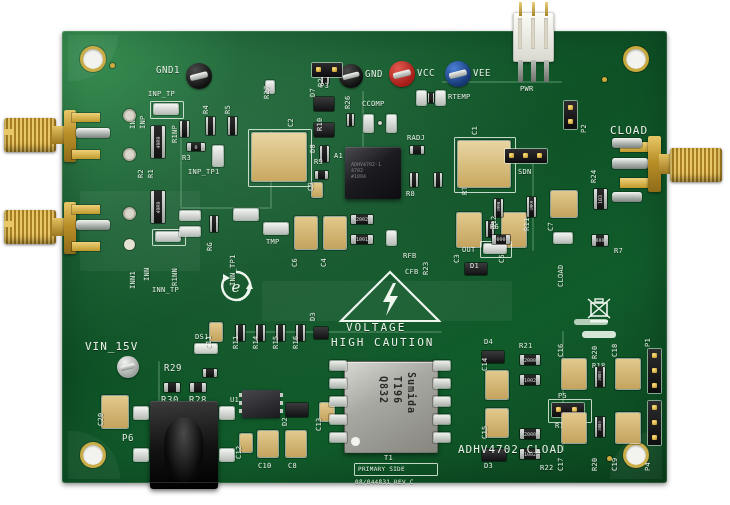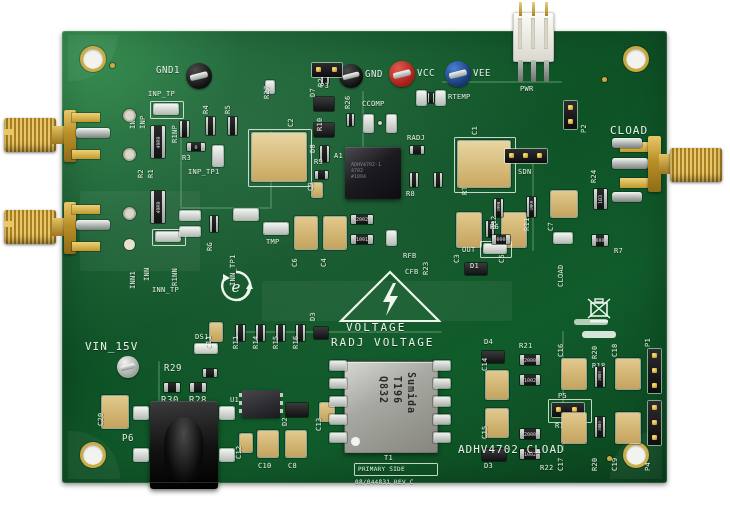--- a/index.html
+++ b/index.html
@@ -375,21 +375,21 @@
 
     <div class="silk big" style="left:548px;top:96px;">CLOAD</div>
 
     <div id="caution" style="left:272px;top:238px;width:112px;height:58px;">
       <svg width="112" height="58" viewBox="0 0 112 58">
         <polygon points="56,3 105,52 7,52" fill="none" stroke="#eef6ee" stroke-width="2.2"></polygon>
         <path d="M59,14 L49,33 L56,33 L52,47 L64,27 L56,27 L62,14 Z" fill="#eef6ee"></path>
       </svg>
     </div>
     <div class="silk big" style="left:284px;top:293px;letter-spacing:2px;">VOLTAGE</div>
-    <div class="silk big" style="left:269px;top:308px;letter-spacing:2px;">RADJ VOLTAGE</div>
+    <div class="silk big" style="left:269px;top:308px;letter-spacing:2px;">HIGH CAUTION</div>
 
     <div class="rohs" style="left:157px;top:238px;">
       <svg width="34" height="34" viewBox="0 0 34 34">
         <path d="M17 3 A14 14 0 1 1 6.5 8" fill="none" stroke="#eef6ee" stroke-width="2.4"></path>
         <polygon points="4,5 11,9 4,13" fill="#eef6ee"></polygon>
         <path d="M30 18 A14 14 0 0 1 20 31" fill="none" stroke="#eef6ee" stroke-width="2.4"></path>
         <polygon points="31,13 34,20 27,20" fill="#eef6ee"></polygon>
         <text x="17" y="23" font-family="DejaVu Serif, serif" font-size="15" fill="#eef6ee" text-anchor="middle" font-style="italic">e</text>
       </svg>
     </div>

